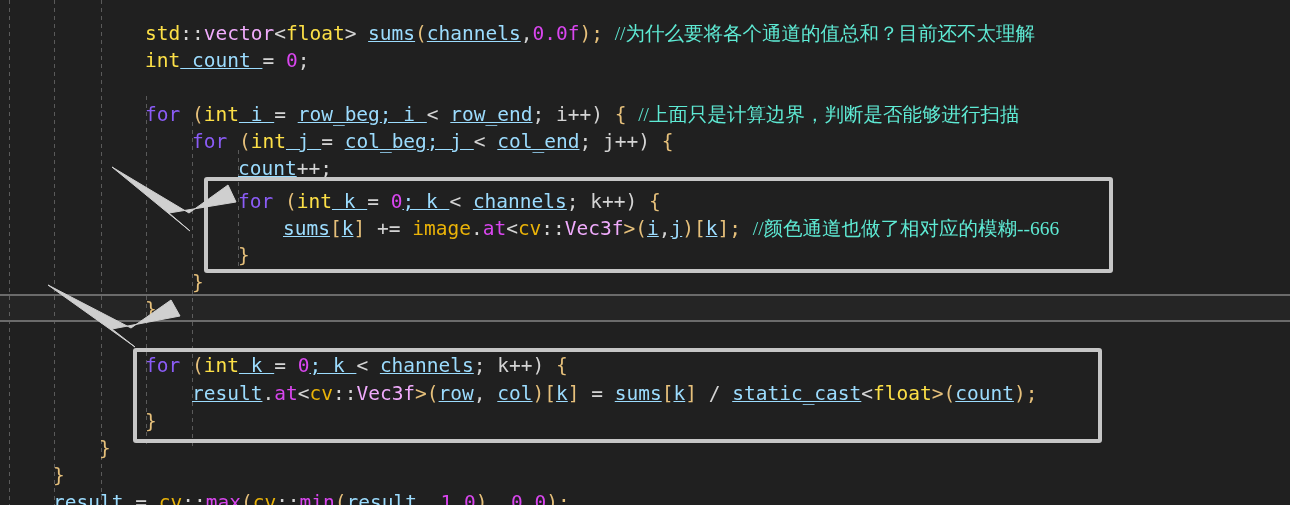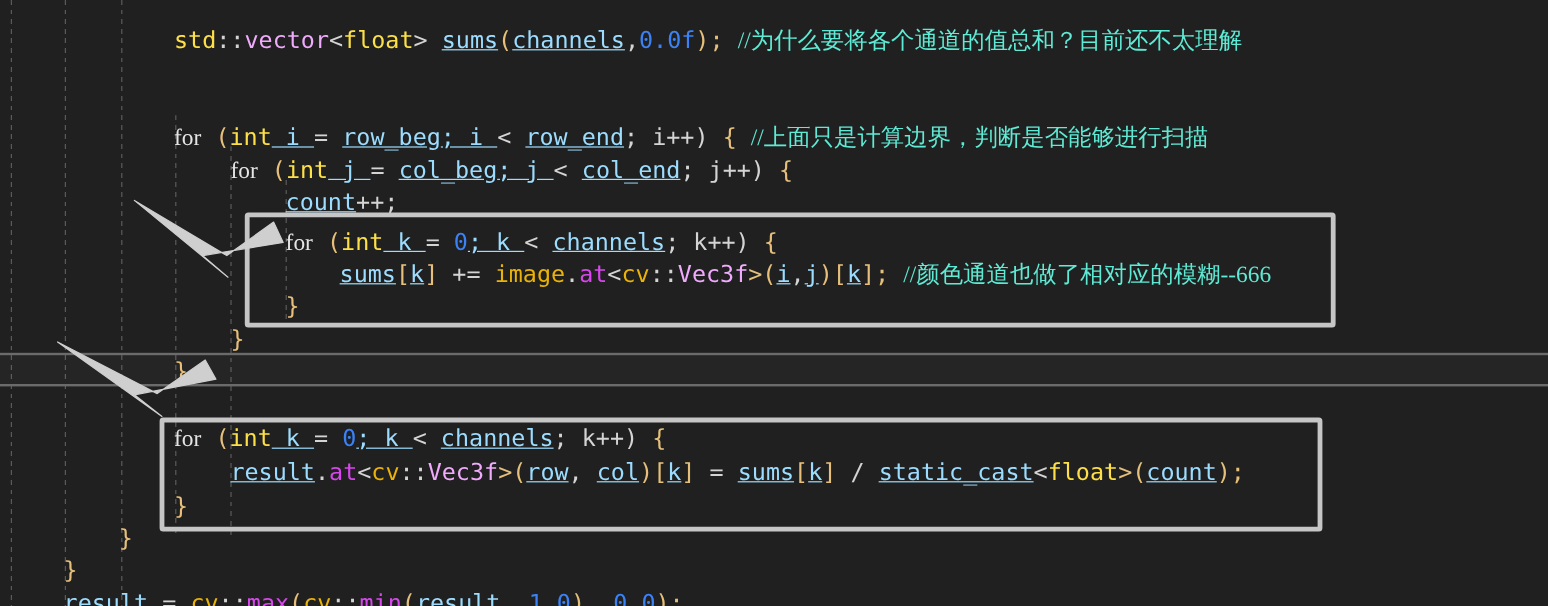--- a/index.html
+++ b/index.html
@@ -13,25 +13,25 @@
   
   .guide{
     position:absolute;top:0;bottom:0;width:1px;
     background:repeating-linear-gradient(to bottom,#5a5a5a 0px,#5a5a5a 4px,transparent 4px,transparent 8px);
   }
   .guide.short{top:96px;bottom:auto;height:352px;}
   .guide.short2{top:122px;bottom:auto;height:326px;}
   .ln{position:absolute;white-space:pre;font-size:19.5px;line-height:27px;}
 
   
-  .kw{color:#e5e5e5;font-family:Liberation Serif, serif;}       
+  .kw{color:#8b5cf6;}       
   .type{color:#fde047;}     
   .fn{color:#d946ef;}       
   .var{color:#9cdcfe;text-decoration:underline;}      
-  .num{color:#3b82f6;}      
+  .num{color:#d946ef;}      
   .punct{color:#d4d4d4;}    
   .brace{color:#e6c07b;}    
   .cls{color:#f0abfc;}      
   .cmt{color:#5eead4;font-family:Liberation Serif, serif;}      
   .plain{color:#eab308;}
 
   
   .hl-box{
     position:absolute;
     border:4px solid #c6c6c6;
@@ -70,20 +70,21 @@
   <div class="guide" style="left:54px;"></div>
   <div class="guide" style="left:101px;"></div>
   <div class="guide short" style="left:146px;"></div>
   <div class="guide short2" style="left:192px;"></div>
   <div class="guide" style="left:238px;top:150px;height:122px;bottom:auto;"></div>
 
   <div class="line-band" style="top:294px;height:28px;"></div>
 
   <div class="ln" style="left:145px;top:20px;"><span class="type">std</span><span class="punct">::</span><span class="cls">vector</span><span class="punct">&lt;</span><span class="type">float</span><span class="punct">&gt; </span><span class="var">sums</span><span class="brace">(</span><span class="var">channels</span><span class="punct">,</span><span class="num">0.0f</span><span class="brace">); </span><span class="cmt">//为什么要将各个通道的值总和？目前还不太理解</span></div>
 
+  <div class="ln" style="left:145px;top:47px;"><span class="type">int</span><span class="var"> count </span><span class="punct">= </span><span class="num">0</span><span class="punct">;</span></div>
 
   <div class="ln" style="left:145px;top:101px;"><span class="kw">for</span><span class="brace"> (</span><span class="type">int</span><span class="var"> i </span><span class="punct">= </span><span class="var">row_beg</span><span class="var">; i </span><span class="punct">&lt; </span><span class="var">row_end</span><span class="punct">; i++) </span><span class="brace">{ </span><span class="cmt">//上面只是计算边界，判断是否能够进行扫描</span></div>
 
   <div class="ln" style="left:192px;top:128px;"><span class="kw">for</span><span class="brace"> (</span><span class="type">int</span><span class="var"> j </span><span class="punct">= </span><span class="var">col_beg</span><span class="var">; j </span><span class="punct">&lt; </span><span class="var">col_end</span><span class="punct">; j++) </span><span class="brace">{</span></div>
 
   <div class="ln" style="left:238px;top:155px;"><span class="var">count</span><span class="punct">++;</span></div>
 
   <div class="ln" style="left:238px;top:188px;"><span class="kw">for</span><span class="brace"> (</span><span class="type">int</span><span class="var"> k </span><span class="punct">= </span><span class="num">0</span><span class="var">; k </span><span class="punct">&lt; </span><span class="var">channels</span><span class="punct">; k++) </span><span class="brace">{</span></div>
 
   <div class="ln" style="left:283px;top:215px;"><span class="var">sums</span><span class="brace">[</span><span class="var">k</span><span class="brace">] </span><span class="punct">+= </span><span class="plain">image</span><span class="punct">.</span><span class="fn">at</span><span class="punct">&lt;</span><span class="plain">cv</span><span class="punct">::</span><span class="cls">Vec3f</span><span class="brace">&gt;(</span><span class="var">i</span><span class="punct">,</span><span class="var">j</span><span class="brace">)[</span><span class="var">k</span><span class="brace">]; </span><span class="cmt">//颜色通道也做了相对应的模糊--666</span></div>

